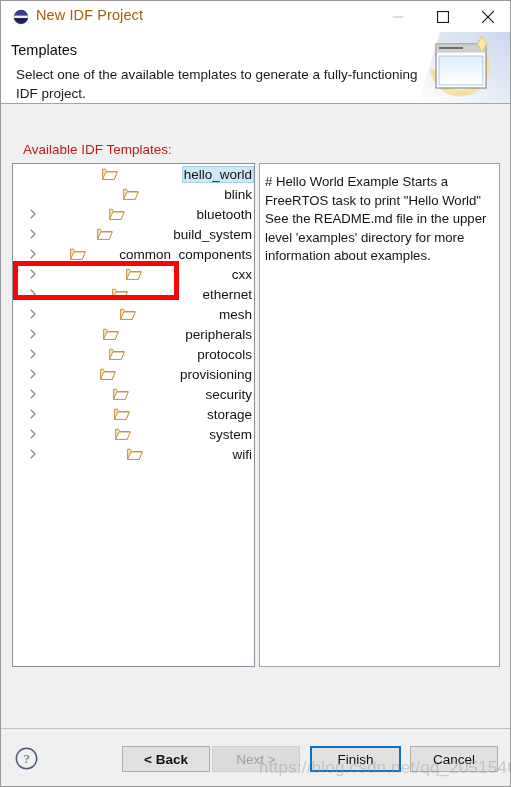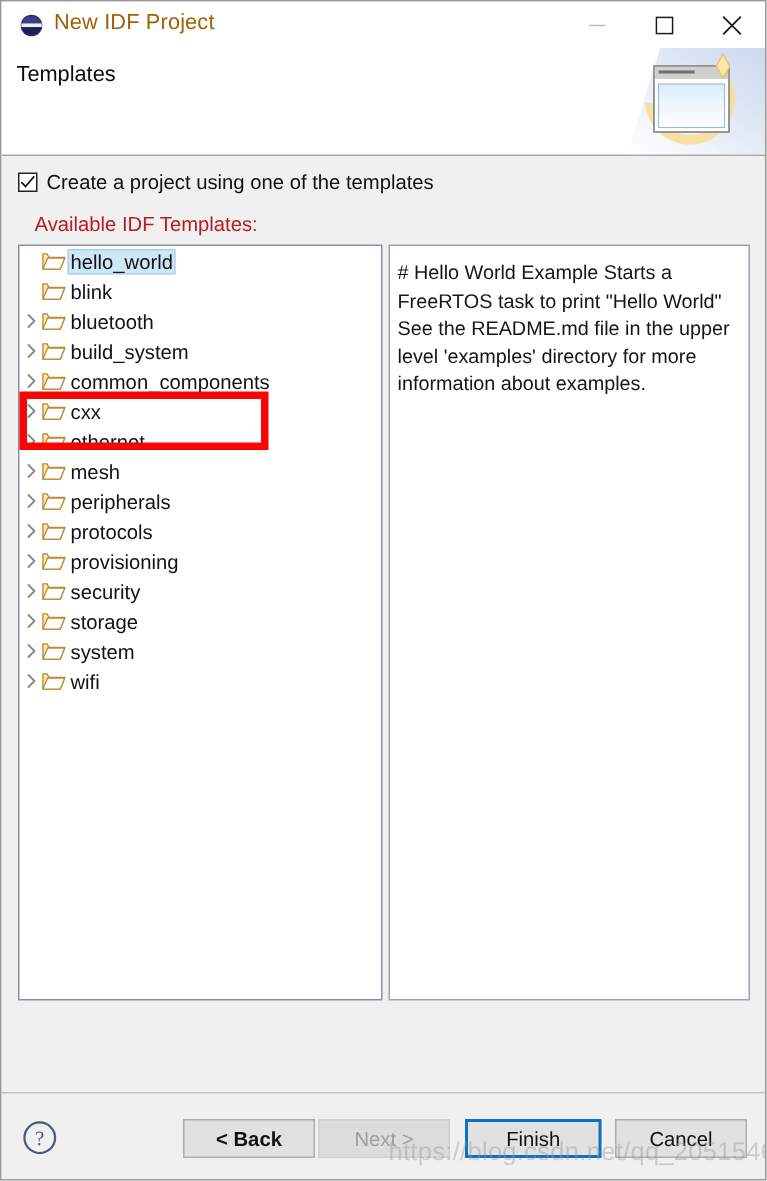--- a/index.html
+++ b/index.html
@@ -139,23 +139,24 @@
     background: #ffffff;
     border: 1px solid #8a9099;
     box-sizing: border-box;
     overflow: hidden;
   }
   .tree-row {
     position: relative;
     height: 20px;
     display: flex;
     align-items: center;
-    padding-left: 2px;
+    padding-left: 14px;
     cursor: default;
     box-sizing: border-box;
+    justify-content: space-between;
   }
   .tree-row .chev {
     width: 12px;
     flex: 0 0 auto;
     display: flex;
     align-items: center;
     justify-content: center;
   }
   .tree-row .folder {
     width: 18px;
@@ -290,20 +291,21 @@
     </div>
     <div class="win-btn btn-close">
       <svg width="13" height="13" viewBox="0 0 13 13">
           <path d="M0.6 0.6 L12.4 12.4 M12.4 0.6 L0.6 12.4" stroke="#1a1a1a" stroke-width="1.2" fill="none"></path>
         </svg>
     </div>
   </div>
 
   <div class="header">
     <div class="header-title">Templates</div>
+    <div class="header-desc">Select one of the available templates to generate a fully-functioning IDF project.</div>
     <span class="header-banner">
       <svg width="92" height="71" viewBox="0 0 92 71">
         <defs>
           <linearGradient id="bgGrad" x1="0" y1="1" x2="1" y2="0">
             <stop offset="0" stop-color="#ffffff"></stop>
             <stop offset="1" stop-color="#ccd8ee"></stop>
           </linearGradient>
           <linearGradient id="winGrad" x1="0" y1="0" x2="0" y2="1">
             <stop offset="0" stop-color="#ddeefb"></stop>
             <stop offset="1" stop-color="#ffffff"></stop>
@@ -315,28 +317,20 @@
         <rect x="18.6" y="12.6" width="48.8" height="8" fill="#cfcfcf"></rect>
         <rect x="21" y="15" width="24" height="2" fill="#6e6e6e"></rect>
         <rect x="21" y="24" width="44" height="29" fill="url(#winGrad)" stroke="#9fbdd8" stroke-width="0.8"></rect>
         <path d="M64 4 L68.5 12 L64 20 L59.5 12 Z" fill="#fbe7a6" stroke="#e6c66a" stroke-width="1"></path>
       </svg>
     </span>
   </div>
 
   <div class="body-area">
 
-    <div class="checkrow">
-      <span class="checkbox">
-        <svg width="11" height="11" viewBox="0 0 11 11">
-            <path d="M1.2 5.4 L4 8.4 L9.8 1.6" stroke="#121212" stroke-width="1.1" fill="none"></path>
-          </svg>
-      </span>
-      <span class="lbl">Create a project using one of the templates</span>
-    </div>
 
     <div class="list-label">Available IDF Templates:</div>
 
     <div class="tree-panel" id="tree-panel">
         <div class="tree-row selected">
           <span class="chev"></span>
           <span class="folder">
             <svg width="16" height="14" viewBox="0 0 16 14">
               <path d="M0.6 2.2 L0.6 12.4 L12.2 12.4 L15.2 4.6 L4.6 4.6 L3.4 2.2 Z" fill="#fbe3b3" stroke="#c08b33" stroke-width="0.9" stroke-linejoin="round"></path>
               <path d="M0.6 12.4 L3.8 5.0 L15.2 5.0 L12.2 12.4 Z" fill="#ffffff" stroke="#c08b33" stroke-width="0.9" stroke-linejoin="round"></path>

